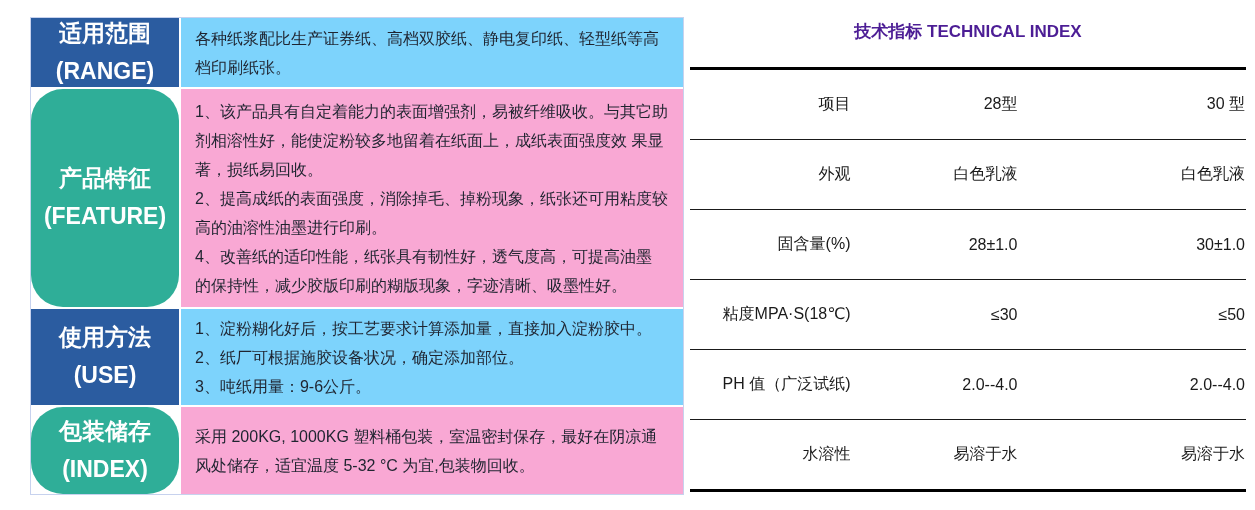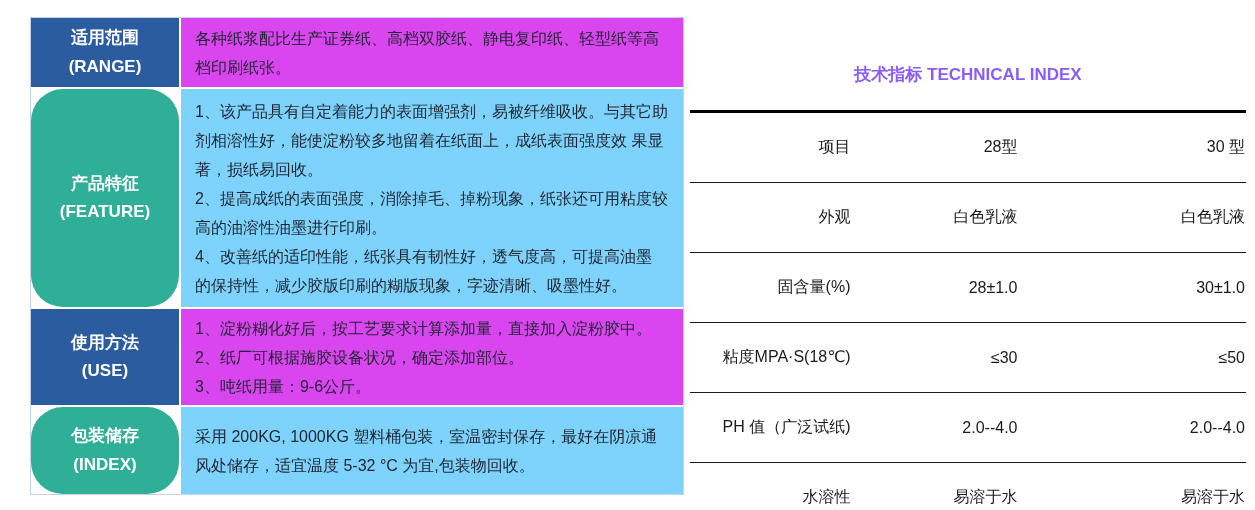--- a/index.html
+++ b/index.html
@@ -12,39 +12,39 @@
   
   .spec-table{
     position:absolute;left:30px;top:17px;width:652px;
     display:grid;grid-template-columns:148px 1fr;
     grid-template-rows:69px 218px 96px 87px;
     gap:2px;background:#ffffff;
     border:1px solid #c7d2ee;
   }
   .spec-label{
     display:flex;flex-direction:column;align-items:center;justify-content:center;
-    color:#ffffff;font-weight:bold;font-size:17px;line-height:1.65;text-align:center;
+    color:#ffffff;font-weight:bold;font-size:23px;line-height:1.65;text-align:center;
   }
   .spec-content{
     display:flex;flex-direction:column;justify-content:center;
     padding:4px 14px;font-size:16px;line-height:29px;
   }
   .spec-content p{margin:0;}
   .theme-blue .spec-label{background:#2b5ca0;}
-  .theme-blue .spec-content{background:#d946ef;}
+  .theme-blue .spec-content{background:#7dd3fc;}
   .theme-teal .spec-label{background:#2fae98;border-radius:32px;}
-  .theme-teal .spec-content{background:#7dd3fc;}
+  .theme-teal .spec-content{background:#f9a8d4;}
   
   .row-pair{display:contents;}
 
   
   .tech-panel{position:absolute;left:690px;top:20px;width:556px;}
   .tech-title{
-    text-align:center;font-weight:bold;font-size:17px;color:#8b5cf6;
-    height:23px;line-height:23px;margin-bottom:24px;margin-top:43px;
+    text-align:center;font-weight:bold;font-size:17px;color:#4c1d95;
+    height:23px;line-height:23px;margin-bottom:24px;
   }
   table.tech-table{
     width:100%;border-collapse:collapse;table-layout:fixed;
     border-top:3px solid #000000;border-bottom:3px solid #000000;
   }
   table.tech-table td{
     height:67px;text-align:right;vertical-align:middle;
     font-size:16px;color:#1a1a1a;border-bottom:1px solid #1a1a1a;
   }
   table.tech-table tr:last-child td{border-bottom:none;}

